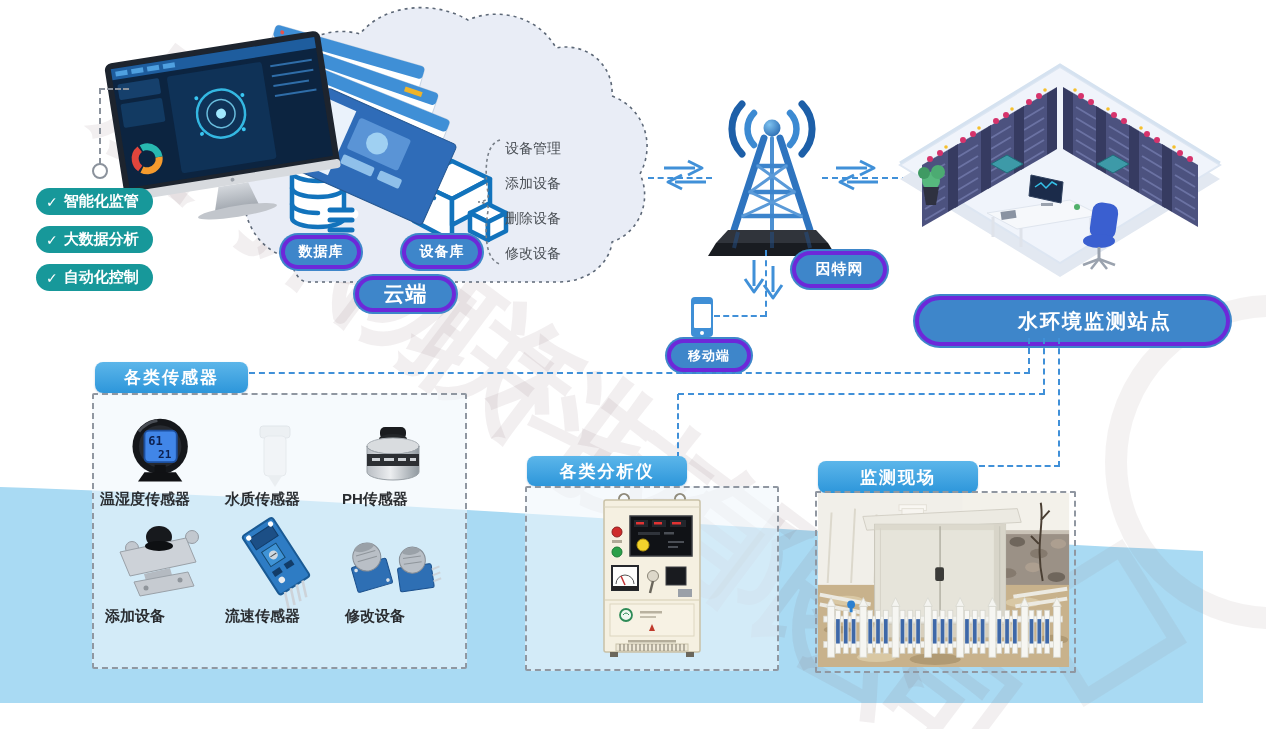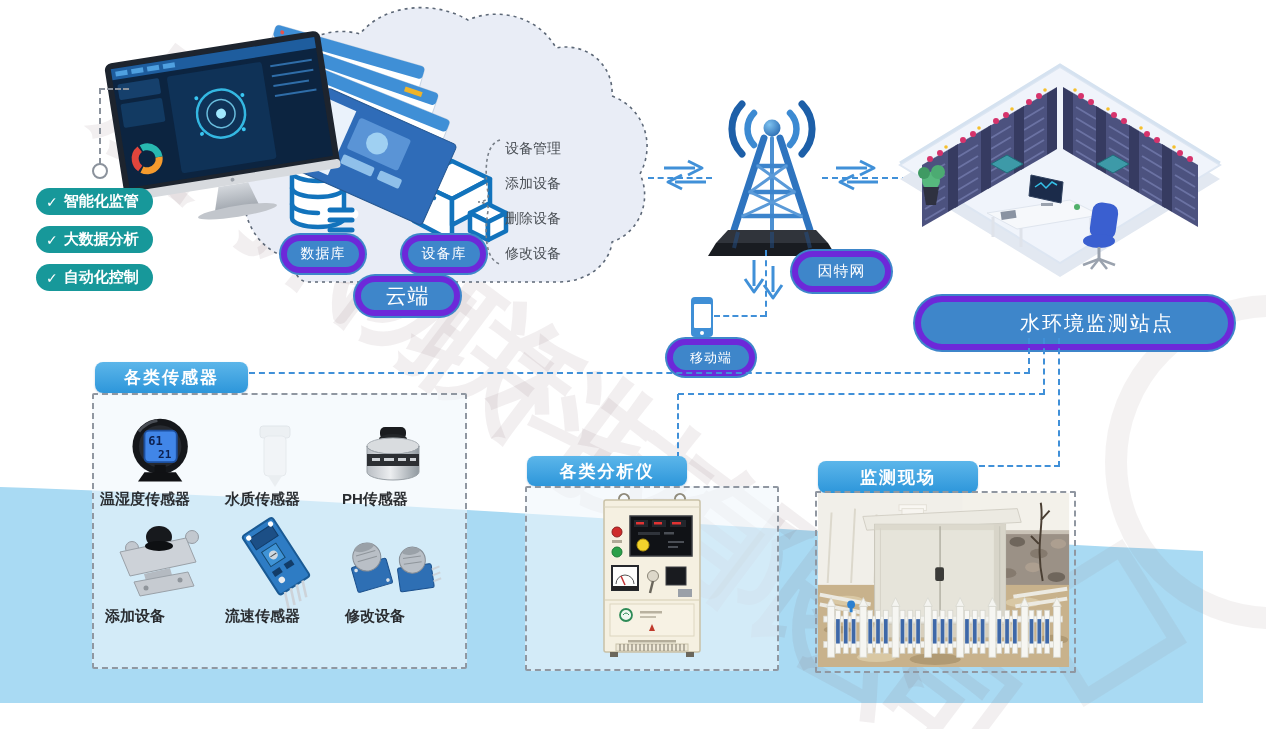--- a/index.html
+++ b/index.html
@@ -11,22 +11,22 @@
   
   .dh{position:absolute;border-top:2px dashed #4090d8;height:0;}
   .dv{position:absolute;border-left:2px dashed #4090d8;width:0;}
   
   .gh{position:absolute;border-top:2px dashed #8b929c;height:0;}
   .gv{position:absolute;border-left:2px dashed #8b929c;width:0;}
   .gdot{position:absolute;width:12px;height:12px;border:2px solid #8b929c;border-radius:50%;background:#fff;}
 
   
   .pill{position:absolute;display:flex;align-items:center;justify-content:center;
-        background:#3e86ca;color:#fff;font-weight:normal;font-size:14px;
-        border:6px solid #6d28d9;box-shadow:0 0 0 2px #3e86ca;border-radius:999px;letter-spacing:1px;}
+        background:#3e86ca;color:#fff;font-weight:bold;font-size:14px;
+        border:4px solid #6d28d9;box-shadow:0 0 0 2px #3e86ca;border-radius:999px;letter-spacing:1px;}
   .pill.big{font-size:20px;letter-spacing:2px;padding-left:45px;}
 
   
   .feat{position:absolute;display:flex;align-items:center;gap:6px;background:#17989a;color:#fff;
         border-radius:999px;padding:4px 14px 4px 10px;font-weight:bold;font-size:15px;white-space:nowrap;}
   .feat .chk{font-size:14px;}
 
   
   .tab{position:absolute;display:flex;align-items:center;justify-content:center;color:#fff;
        font-weight:bold;font-size:17px;letter-spacing:2px;border-radius:8px;

